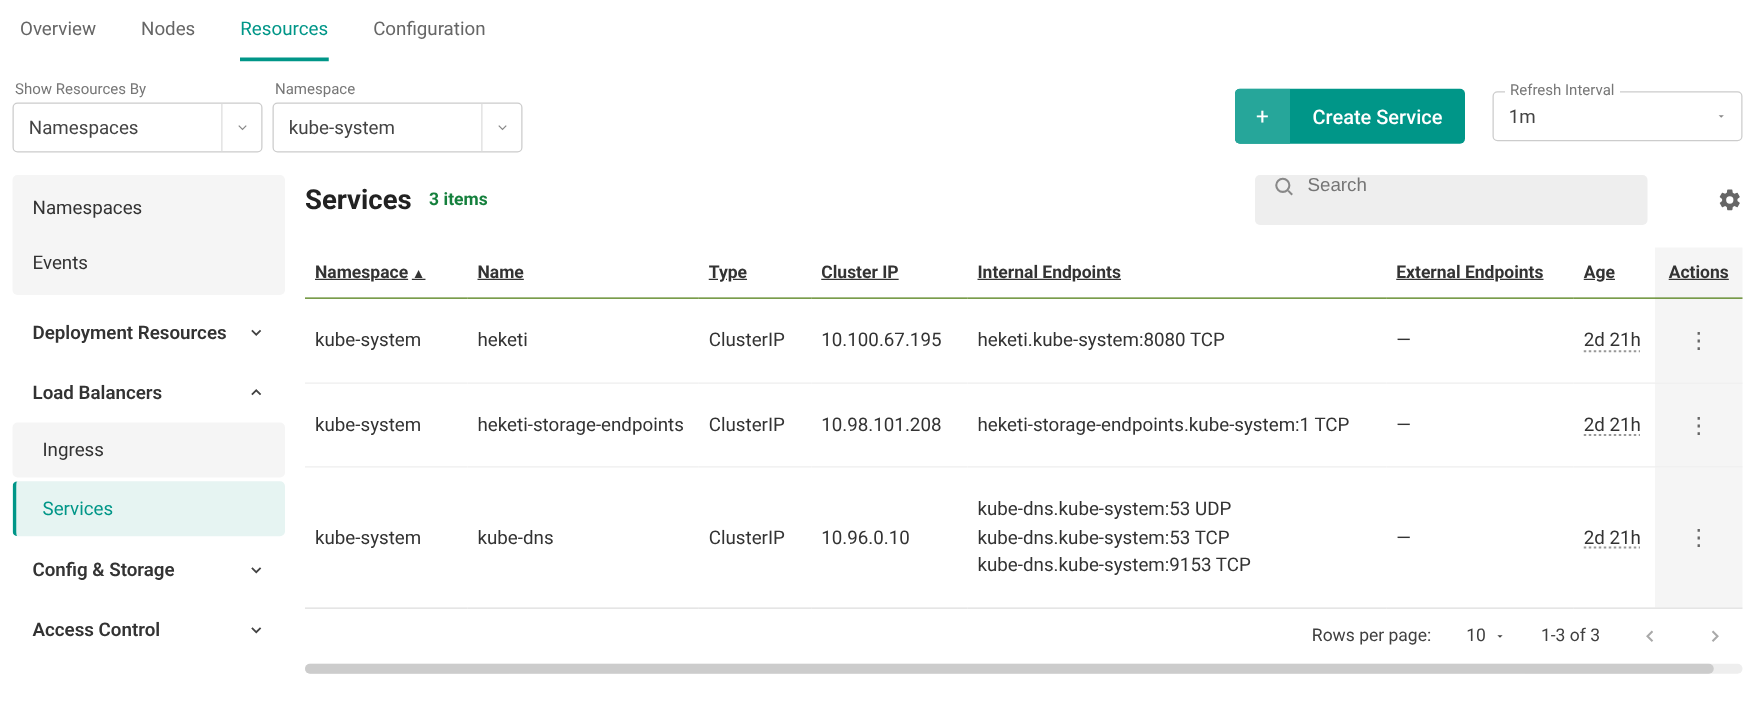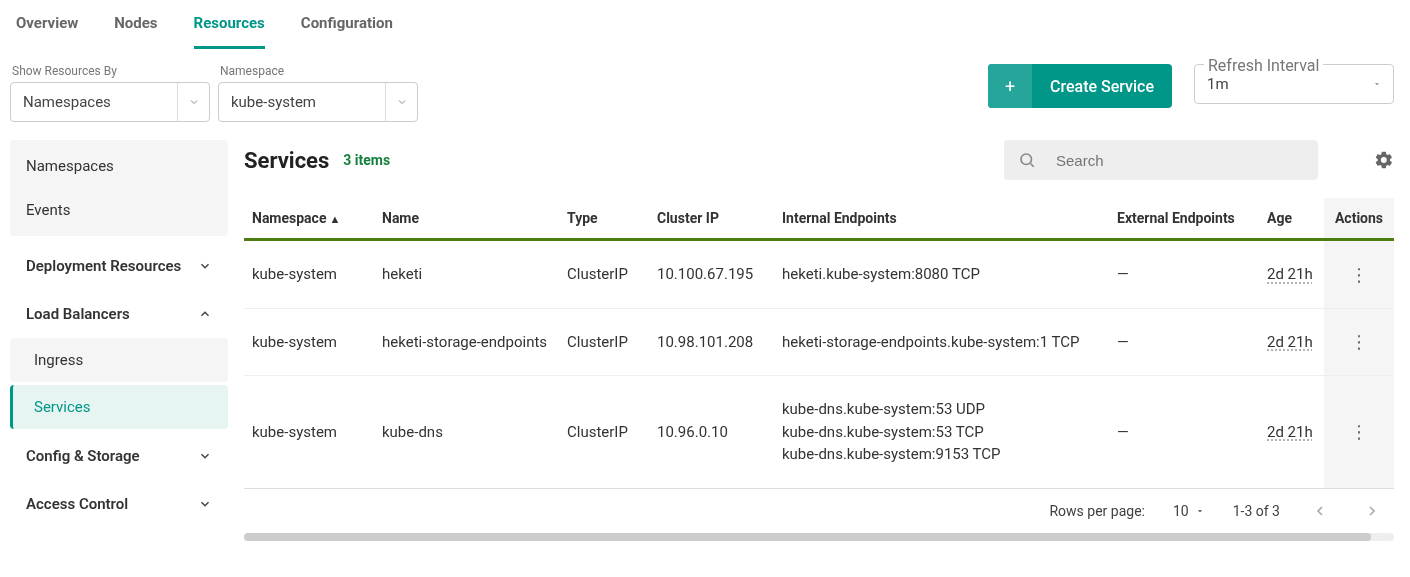--- a/index.html
+++ b/index.html
@@ -1,66 +1,66 @@
 <!DOCTYPE html>
 <html><head>
 <meta charset="utf-8">
 <style>
 * { box-sizing: border-box; margin: 0; padding: 0; }
 body { font-family: -apple-system, BlinkMacSystemFont, "Segoe UI", Roboto, sans-serif; font-size: 14px; color: #333; background: #fff; width: 1410px; height: 577px; overflow: hidden; }
 
 
 .tabs { display: flex; gap: 36px; padding: 8px 16px 0 16px; border-bottom: 1px solid transparent; }
-.tab { font-size: 15px; font-weight: 700; color: #666; padding: 6px 0 14px 0; cursor: pointer; border-bottom: 3px solid transparent; }
+.tab { font-size: 15px; font-weight: 400; color: #666; padding: 6px 0 14px 0; cursor: pointer; border-bottom: 3px solid transparent; }
 .tab.active { color: #009688; border-bottom-color: #009688; }
 
 
-.filter-row { display: flex; align-items: flex-start; padding: 14px 16px 18px 10px; gap: 8px; }
+.filter-row { display: flex; align-items: center; padding: 14px 16px 18px 10px; gap: 8px; }
 .filter-group { display: flex; flex-direction: column; }
 .filter-label { font-size: 12px; color: #777; margin-bottom: 4px; padding-left: 2px; }
 .select { display: flex; align-items: center; border: 1px solid #ccc; border-radius: 4px; height: 40px; background: #fff; cursor: pointer; }
 .select-value { flex: 1; padding: 0 12px; font-size: 15px; color: #444; }
 .select-caret { width: 32px; display: flex; align-items: center; justify-content: center; border-left: 1px solid #ddd; height: 100%; color: #888; }
 .select-caret.no-border { border-left: none; }
 .filter-spacer { flex: 1; }
 
 .create-btn { display: flex; align-items: center; background: #009688; color: #fff; border-radius: 4px; overflow: hidden; height: 44px; cursor: pointer; }
 .create-btn .plus { background: #26a69a; width: 44px; display: flex; align-items: center; justify-content: center; font-size: 18px; height: 100%; }
 .create-btn .label { padding: 0 18px; font-size: 16px; font-weight: 500; }
 
 .refresh-group { position: relative; margin-left: 14px; }
-.refresh-legend { position: absolute; top: -8px; left: 10px; background: #fff; padding: 0 4px; font-size: 16px; color: #777; }
+.refresh-legend { position: absolute; top: -8px; left: 10px; background: #fff; padding: 0 4px; font-size: 12px; color: #777; }
 .refresh-select { width: 200px; height: 40px; }
 
 
 .main { display: flex; padding: 0 10px; gap: 16px; }
 
 
 .sidebar { width: 218px; flex-shrink: 0; }
 .sidebar-card { background: #f5f5f5; border-radius: 4px; padding: 4px 0; margin-bottom: 6px; }
 .sidebar-item { display: flex; align-items: center; justify-content: space-between; padding: 13px 16px; font-size: 15px; cursor: pointer; color: #333; }
 .sidebar-item.plain { background: transparent; font-weight: 600; padding: 15px 16px; }
 .sidebar-subitem { padding: 13px 16px 13px 24px; font-size: 15px; cursor: pointer; background: #f5f5f5; border-radius: 4px; margin-bottom: 3px; }
 .sidebar-subitem.active { background: #e6f4f2; color: #009688; border-left: 3px solid #009688; padding-left: 21px; }
 .chevron { font-size: 14px; color: #444; }
 
 
 .content { flex: 1; min-width: 0; padding-right: 6px; }
 .content-header { display: flex; align-items: center; gap: 14px; margin-bottom: 18px; }
 .content-title { font-size: 22px; font-weight: 700; color: #222; }
 .content-count { font-size: 14px; color: #15803d; font-weight: bold; }
 .content-header-spacer { flex: 1; }
-.search-box { display: flex; align-items: center; background: #eeeeee; border-radius: 4px; height: 40px; width: 314px; padding: 0 14px; gap: 20px; }
+.search-box { display: flex; align-items: flex-start; background: #eeeeee; border-radius: 4px; height: 40px; width: 314px; padding: 0 14px; gap: 10px; }
 .search-box input { border: none; background: transparent; outline: none; font-size: 15px; flex: 1; color: #555; }
 .search-icon { color: #888; }
 .gear-btn { margin-left: 42px; color: #666; cursor: pointer; }
 
 
 table { width: 100%; border-collapse: collapse; table-layout: fixed; }
-thead th { text-align: left; font-size: 14px; font-weight: 700; color: #333; padding: 12px 8px; border-bottom: 3px solid #4d7c0f; }
+thead th { text-align: left; font-size: 14px; font-weight: 700; color: #333; padding: 12px 8px; border-bottom: 1px solid #4d7c0f; text-decoration: underline; }
 tbody td { padding: 22px 8px; font-size: 15px; color: #333; border-bottom: 1px solid #eee; vertical-align: middle; }
 tbody tr:last-child td { border-bottom: 1px solid #ddd; }
 .col-actions { width: 70px; text-align: center; background: #f5f5f5; }
 th.col-actions { background: #f5f5f5; text-align: center; }
 .age-cell { text-decoration: underline dotted #999; text-underline-offset: 3px; }
 .sort-arrow { font-size: 11px; margin-left: 3px; }
 .endpoints-multi { line-height: 1.5; }
 .kebab { color: #666; font-size: 18px; cursor: pointer; }
 
 

